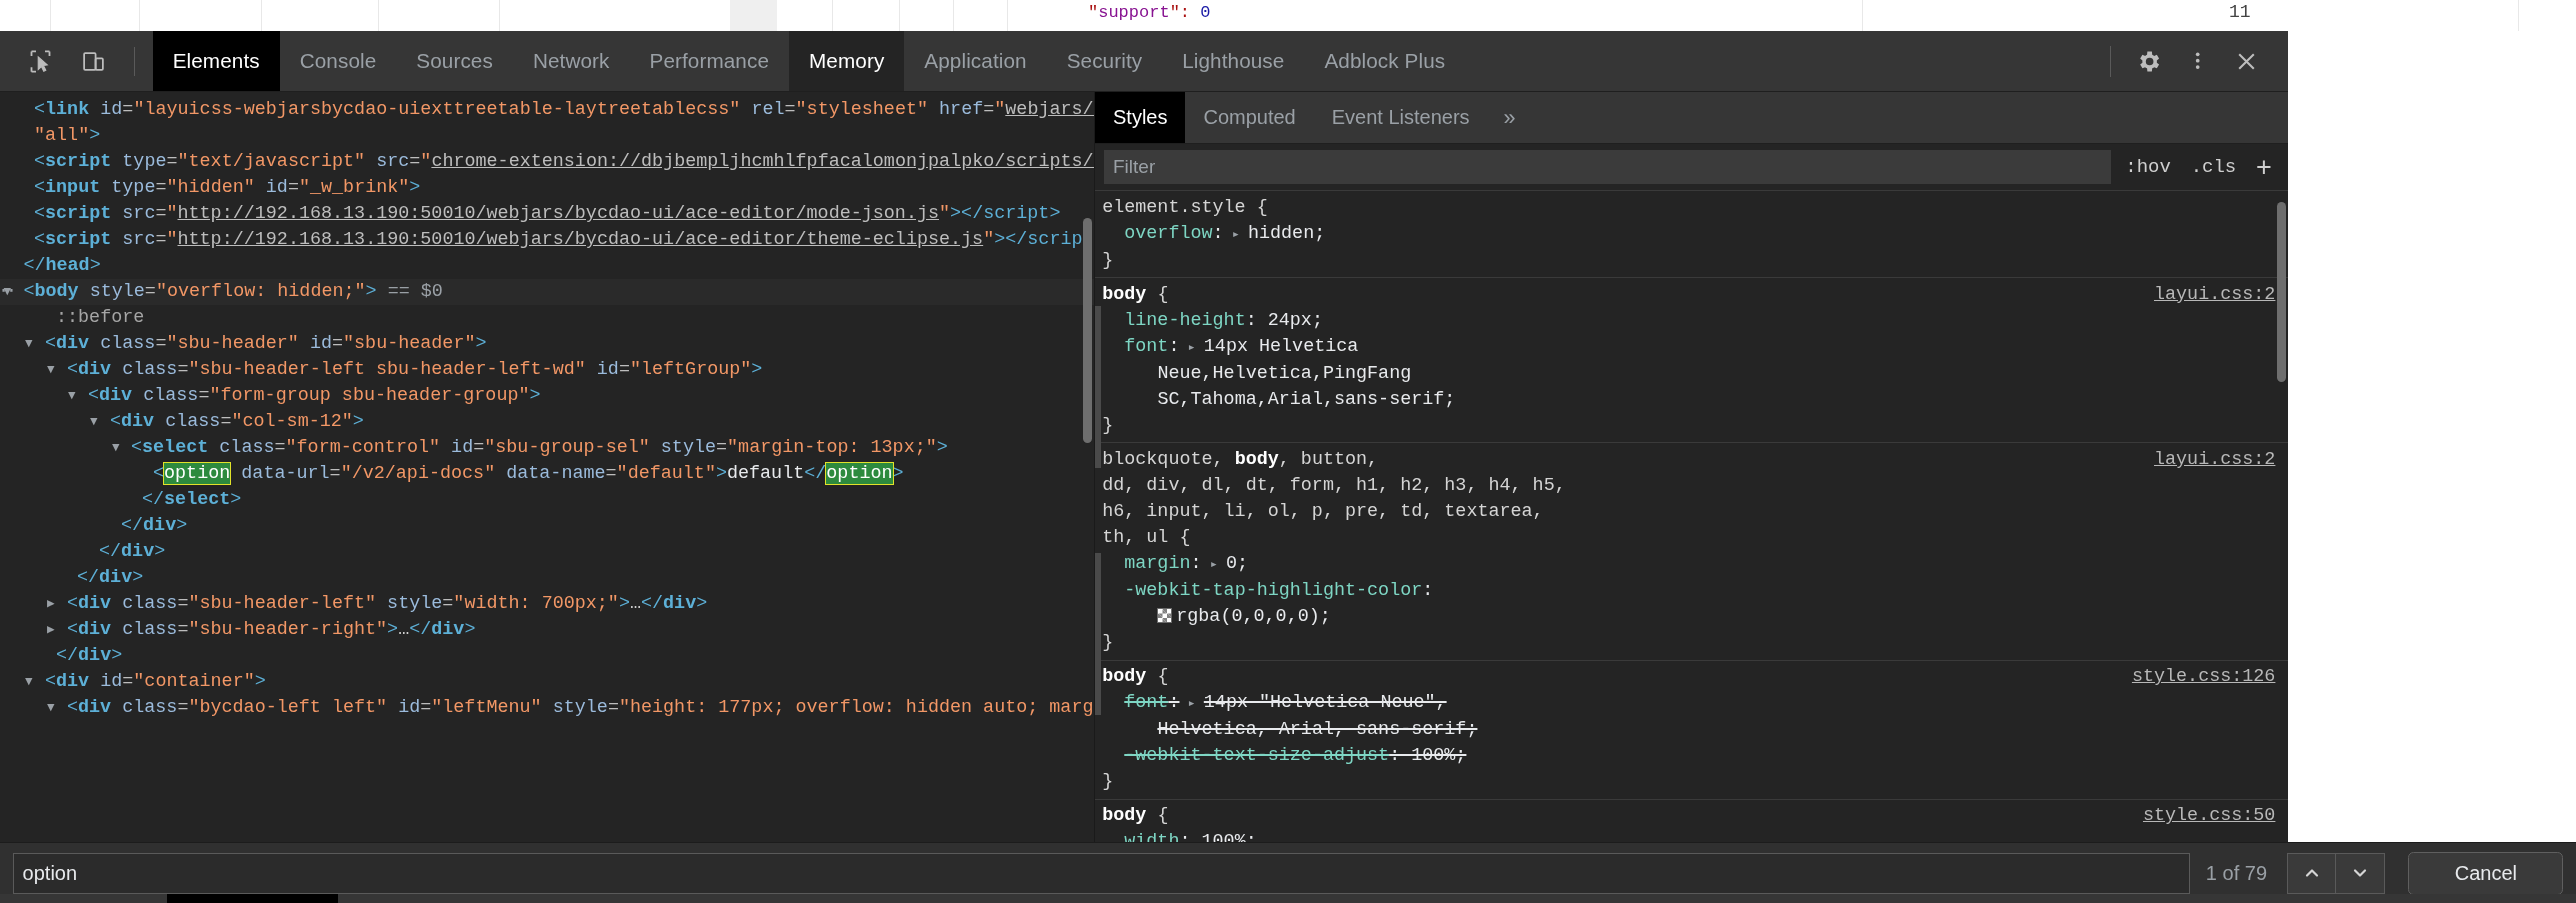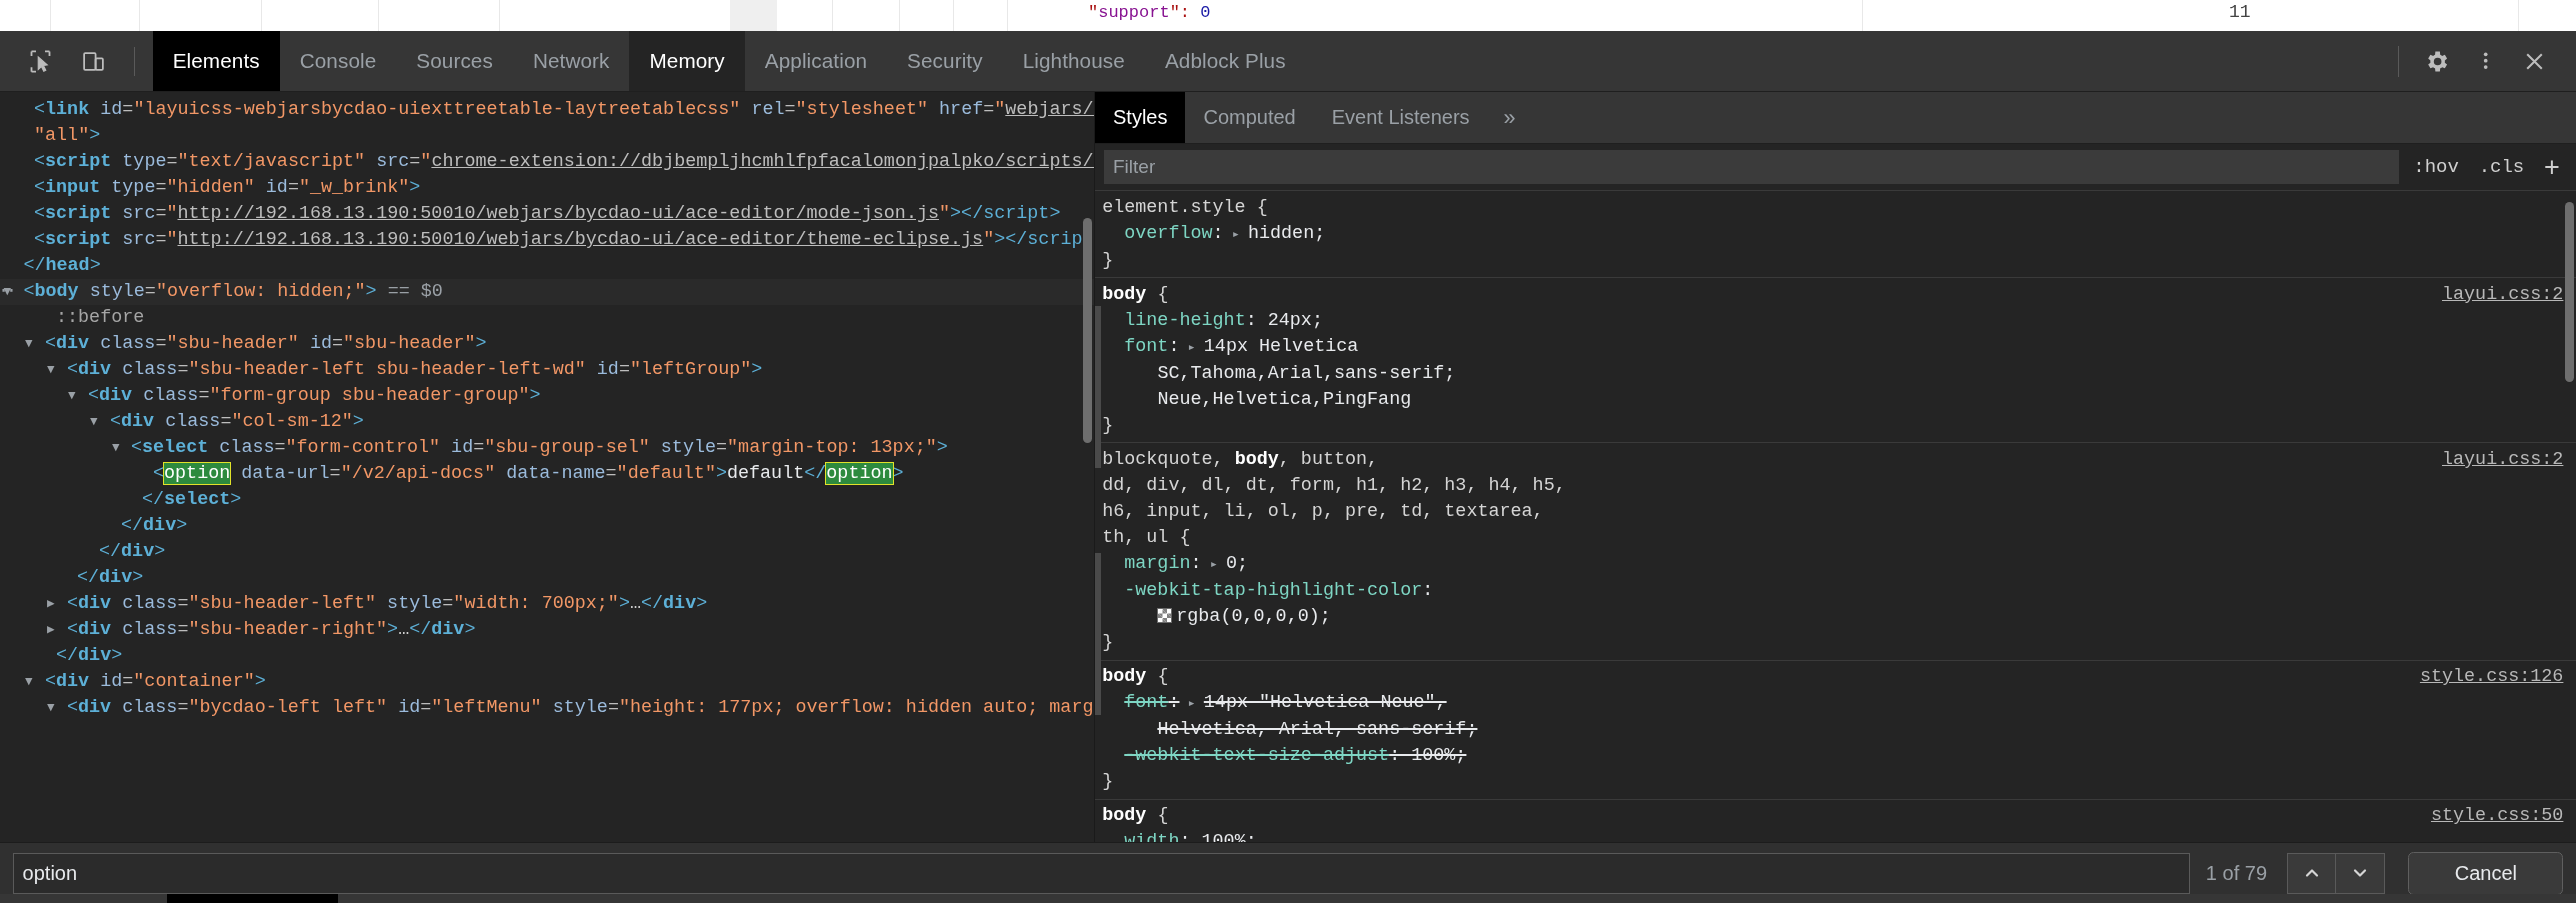--- a/index.html
+++ b/index.html
@@ -33,21 +33,21 @@
     position: absolute; top: 2.7px; font-size: 17px;
     font-family: "Liberation Mono", monospace; white-space: nowrap;
   }
   .sc-str { color: #a11; }
   .sc-key { color: #881391; }
   .sc-num { color: #1a1aa6; }
 
   
   #devtools {
     position: absolute; left: 0; top: 31px;
-    width: 2576px; height: 872px;
+    width: 2288px; height: 872px;
     background: #5eead4;
     color: #e8eaed;
   }
 
   
   #tabbar {
     position: relative; height: 61px; width: 100%;
     background: #363636;
     border-bottom: 0.9px solid #1f1f1f;
     display: flex; align-items: stretch;
@@ -303,20 +303,21 @@
           <rect x="14" y="9" width="7" height="11" rx="1"></rect>
         </svg>
       </div>
       <div class="tb-sep"></div>
     </div>
     <div class="tb-tabs" id="tab-list">
         <div class="tb-tab active-black">Elements</div>
         <div class="tb-tab">Console</div>
         <div class="tb-tab">Sources</div>
         <div class="tb-tab">Network</div>
+        <div class="tb-tab">Performance</div>
         <div class="tb-tab active-dark">Memory</div>
         <div class="tb-tab">Application</div>
         <div class="tb-tab">Security</div>
         <div class="tb-tab">Lighthouse</div>
         <div class="tb-tab">Adblock Plus</div>
       </div>
     <div class="tb-right">
       <div class="tb-sep2"></div>
       <div class="tb-rbtn" title="settings">
         <svg width="27" height="27" viewBox="0 0 24 24" fill="#bdbdbd">
@@ -365,22 +366,22 @@
       <div id="sp-rules">
           <div class="rule">
             <div class="rule-head"><span class="sel">element.style {</span></div>
             <div class="decl">  <span class="prop">overflow</span><span class="val">:</span><span class="tri"> ▸ </span><span class="val">hidden;</span></div>
             <div class="decl"><span class="sel">}</span></div>
           </div>
           <div class="rule">
             <div class="rule-head"><span class="sel-match">body</span><span class="sel"> {</span><span class="origin">layui.css:2</span></div>
             <div class="decl">  <span class="prop">line-height</span><span class="val">: 24px;</span></div>
             <div class="decl">  <span class="prop">font</span><span class="val">:</span><span class="tri"> ▸ </span><span class="val">14px Helvetica</span></div>
+            <div class="decl">     <span class="val">Neue,Helvetica,PingFang</span></div>
             <div class="decl">     <span class="val">SC,Tahoma,Arial,sans-serif;</span></div>
-            <div class="decl">     <span class="val">Neue,Helvetica,PingFang</span></div>
             <div class="decl"><span class="sel">}</span></div>
           </div>
           <div class="rule">
             <div class="rule-head"><span class="sel">blockquote, </span><span class="sel-match">body</span><span class="sel">, button,</span><span class="origin">layui.css:2</span></div>
             <div class="rule-head"><span class="sel">dd, div, dl, dt, form, h1, h2, h3, h4, h5,</span></div>
             <div class="rule-head"><span class="sel">h6, input, li, ol, p, pre, td, textarea,</span></div>
             <div class="rule-head"><span class="sel">th, ul {</span></div>
             <div class="decl">  <span class="prop">margin</span><span class="val">:</span><span class="tri"> ▸ </span><span class="val">0;</span></div>
             <div class="decl">  <span class="prop">-webkit-tap-highlight-color</span><span class="val">:</span></div>
             <div class="decl">     <span class="swatch"></span><span class="val">rgba(0,0,0,0);</span></div>

